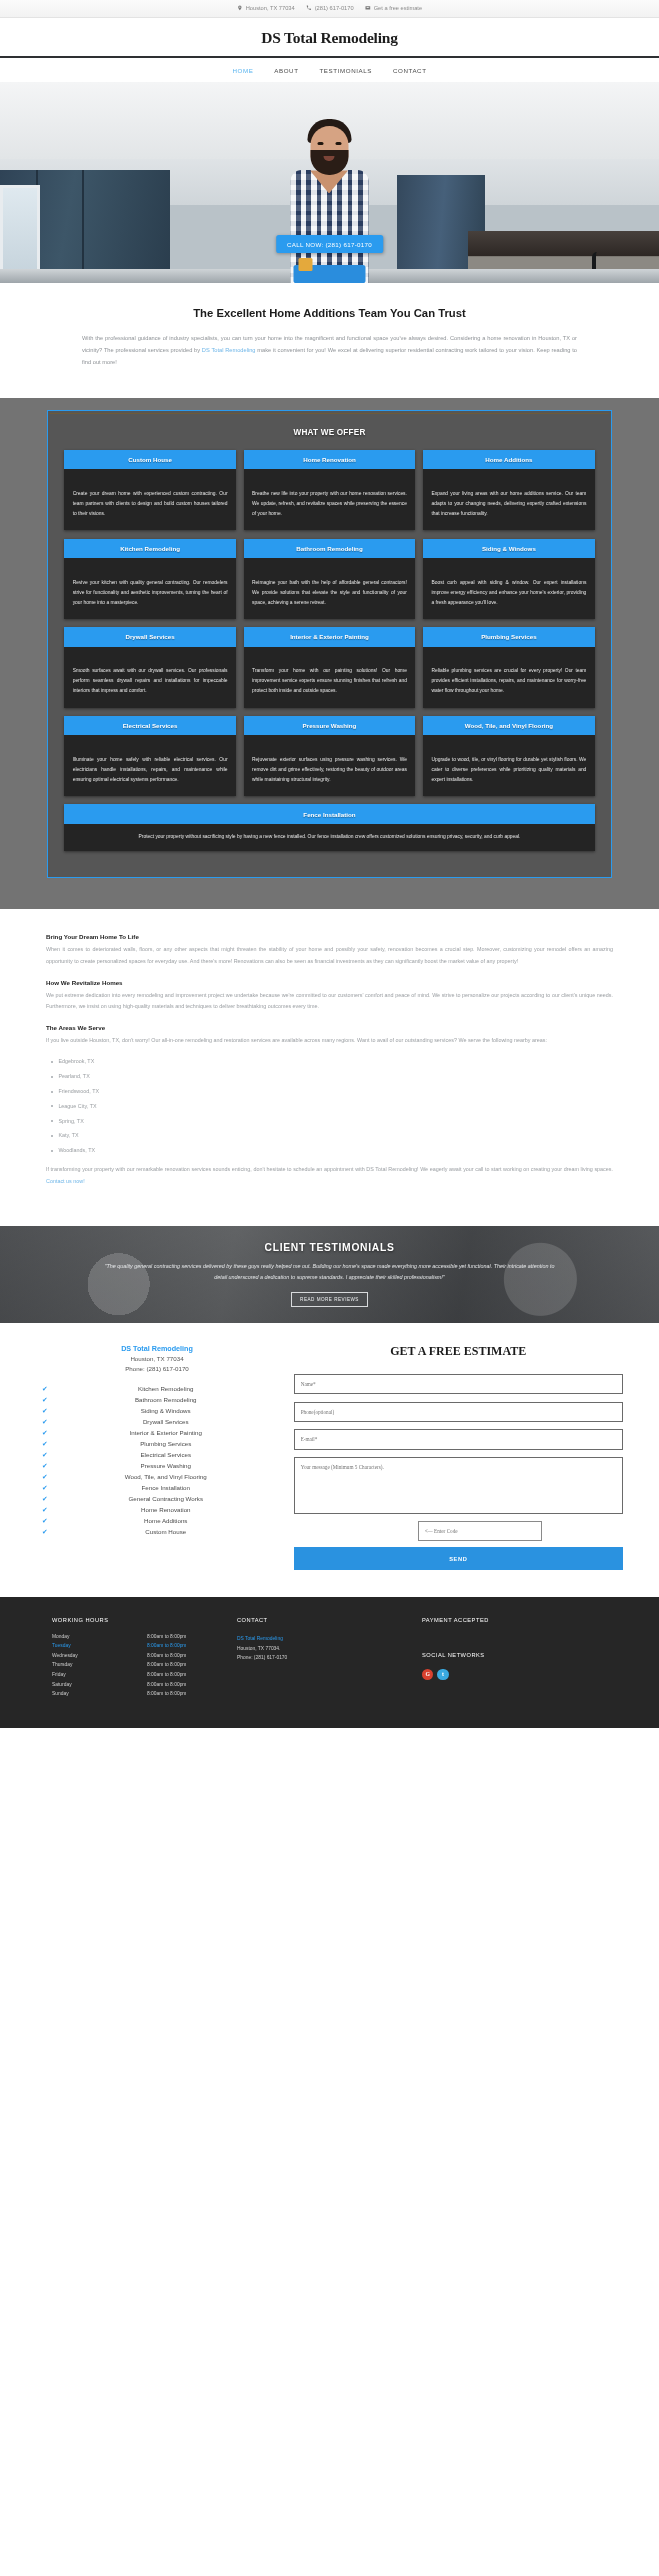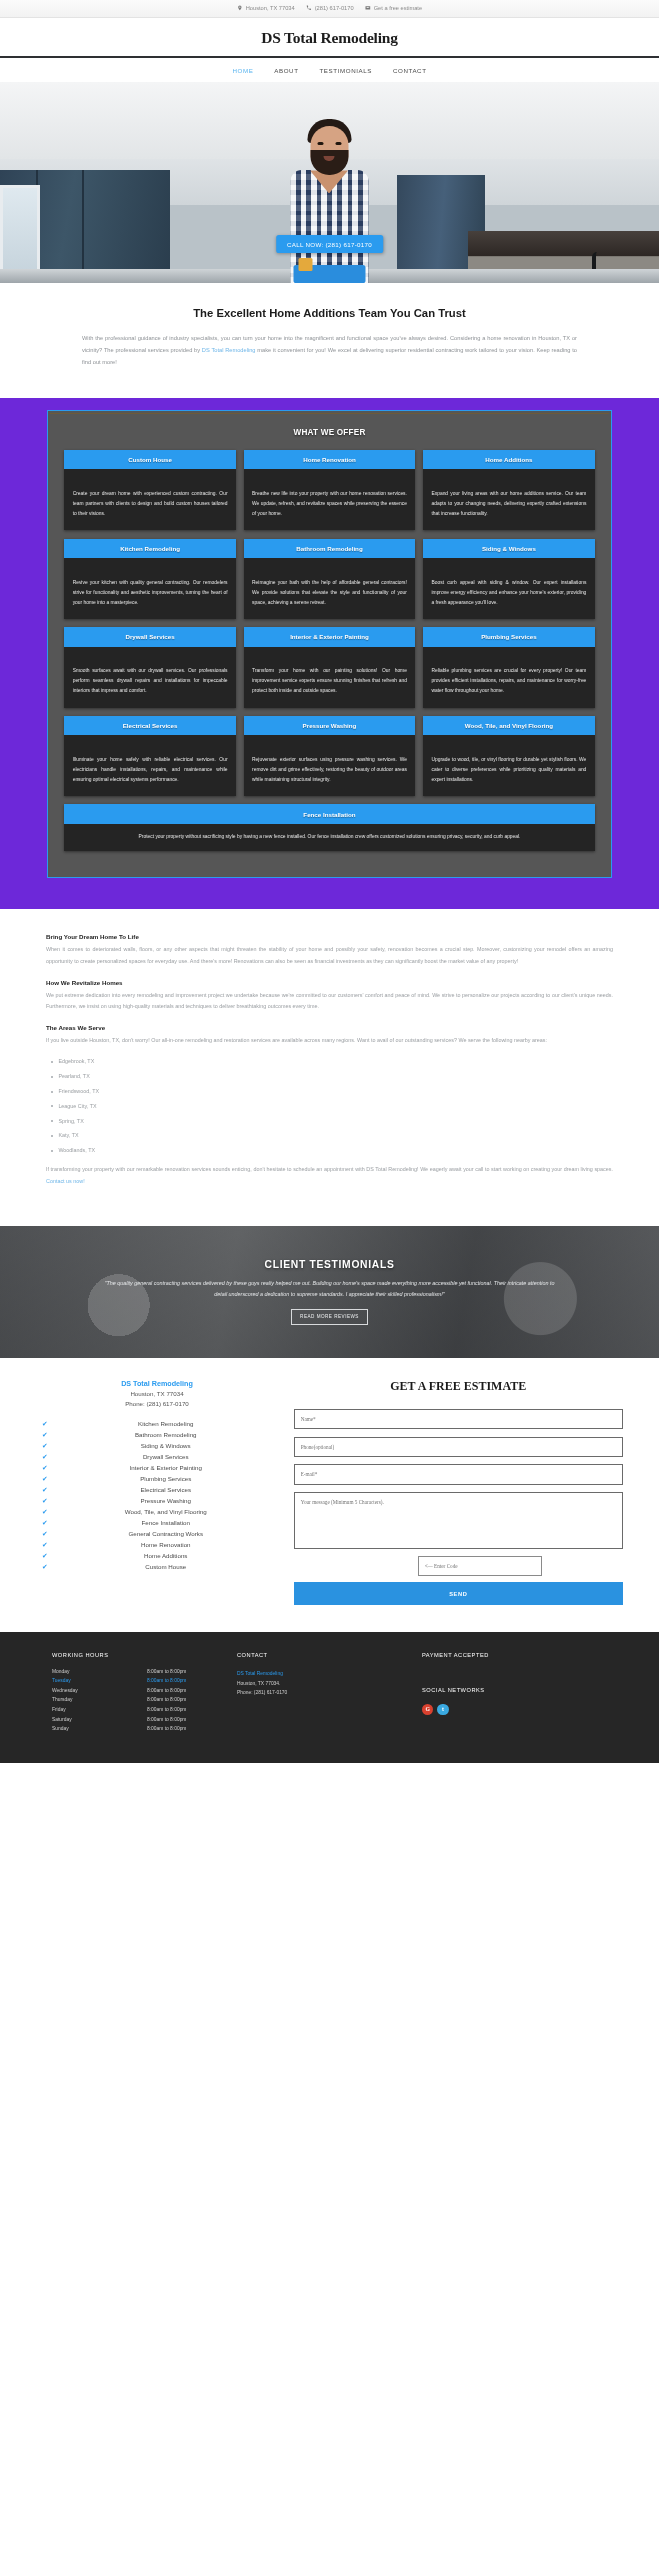--- a/index.html
+++ b/index.html
@@ -131,21 +131,21 @@
   .intro h2 {
     font-size:11.3px; font-weight:bold; color:#1c1c1c; margin-bottom:13.4px;
   }
   .intro p {
     width: 495px; margin: 0 auto; font-size:5.7px; line-height:2.1;
     color:#8e9296; text-align:justify;
   }
   .intro p a { color:#6fb6e8; text-decoration:none; }
 
   
-  .services-wrap { background:#6d28d9; padding:12.4px 0 31px; }
+  .services-wrap { background:#737373; padding:12.4px 0 31px; }
   .services-frame {
     width:565px; margin:0 auto; border:1px solid #2a9bef;
     background:#565656; padding:2.1px;
   }
   .services-inner { border-top:1px solid #6b5a3a; padding:13.4px 14.4px 15.5px; }
   .services-title {
     text-align:center; color:#fff; font-size:8.2px; font-weight:bold;
     letter-spacing:0.2px; margin-bottom:13.4px;
     text-shadow:0 1px 2.1px rgba(0,0,0,.6);
   }
@@ -172,21 +172,21 @@
   .article ul { list-style:none; margin:0 0 11.3px 5.2px; }
   .article ul li {
     font-size:5.4px; color:#9a9ea2; margin-bottom:8.8px; position:relative; padding-left:7.2px;
   }
   .article ul li:before {
     content:""; position:absolute; left:0; top:2.6px; width:2.1px; height:2.1px; background:#b9bdc1;
   }
 
   
   .testi {
-    position:relative; height:132px; overflow:hidden;
+    position:relative; height:97px; overflow:hidden;
     background: linear-gradient(100deg,#6d6f72,#8b8d8f 35%,#5c5e61 70%,#7e8083);
     display:flex; flex-direction:column; align-items:center; justify-content:center;
   }
   .testi:before{
     content:""; position:absolute; inset:0;
     background:
       radial-gradient(circle at 18% 60%, rgba(255,255,255,.18) 0 31px, transparent 31px),
       radial-gradient(circle at 82% 55%, rgba(255,255,255,.15) 0 36px, transparent 37px),
       linear-gradient(rgba(20,22,24,.35), rgba(20,22,24,.45));
   }

